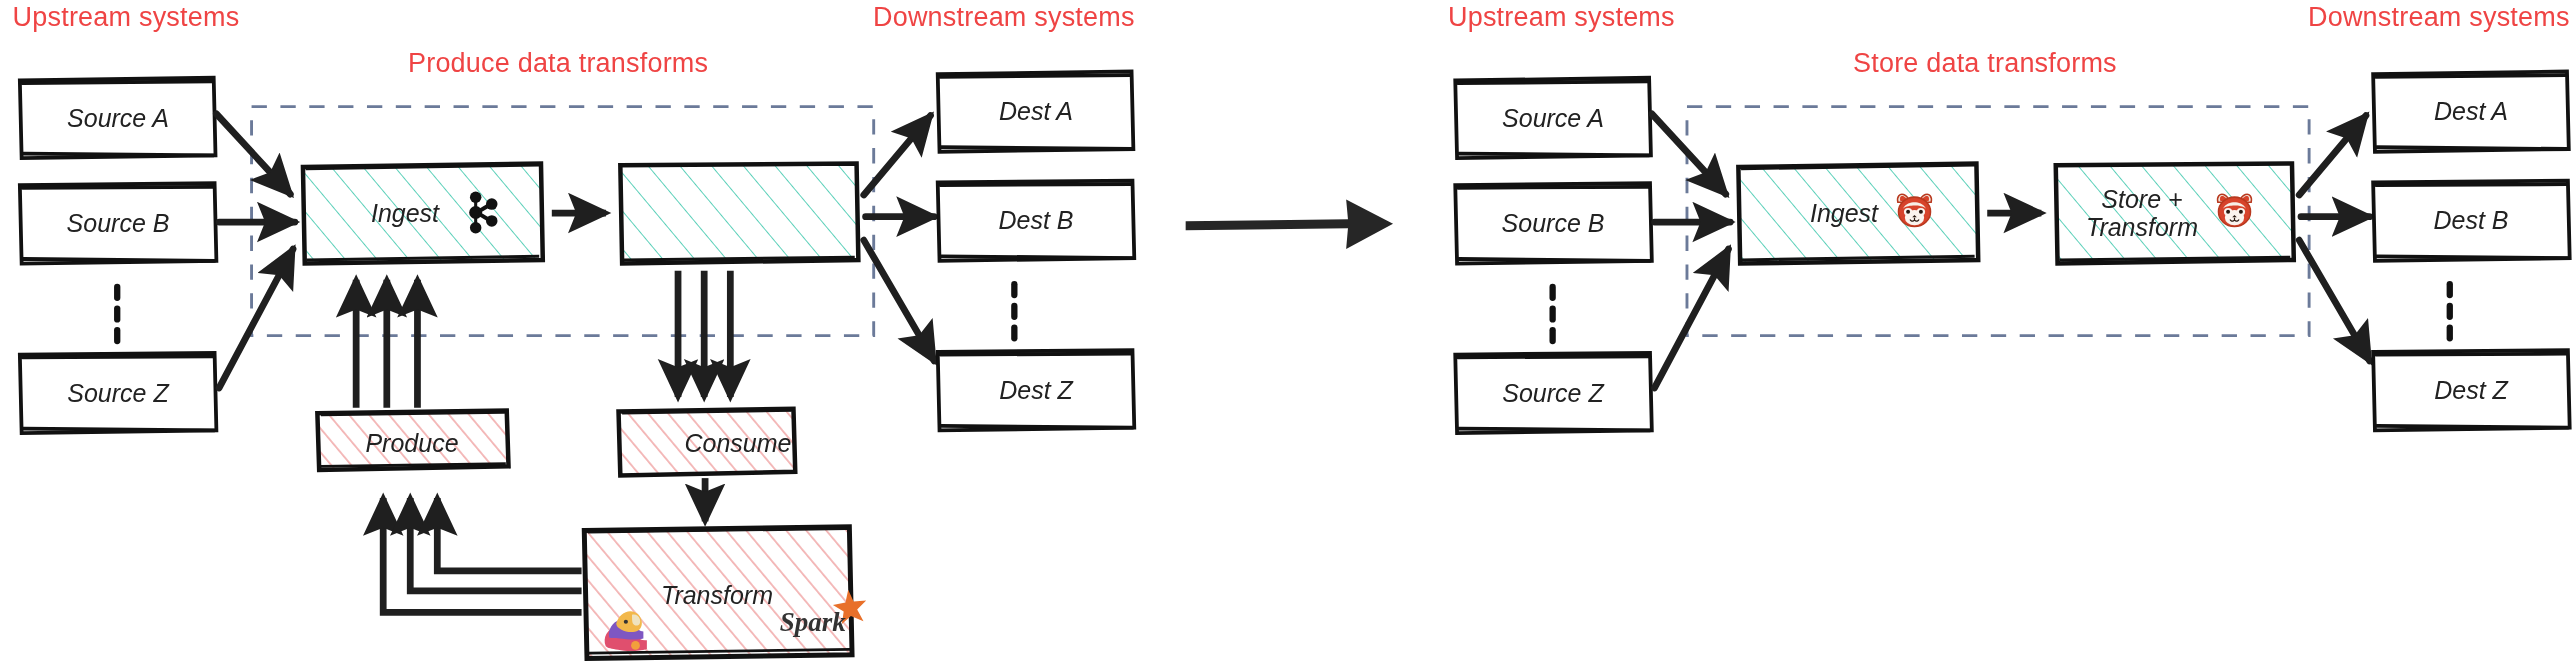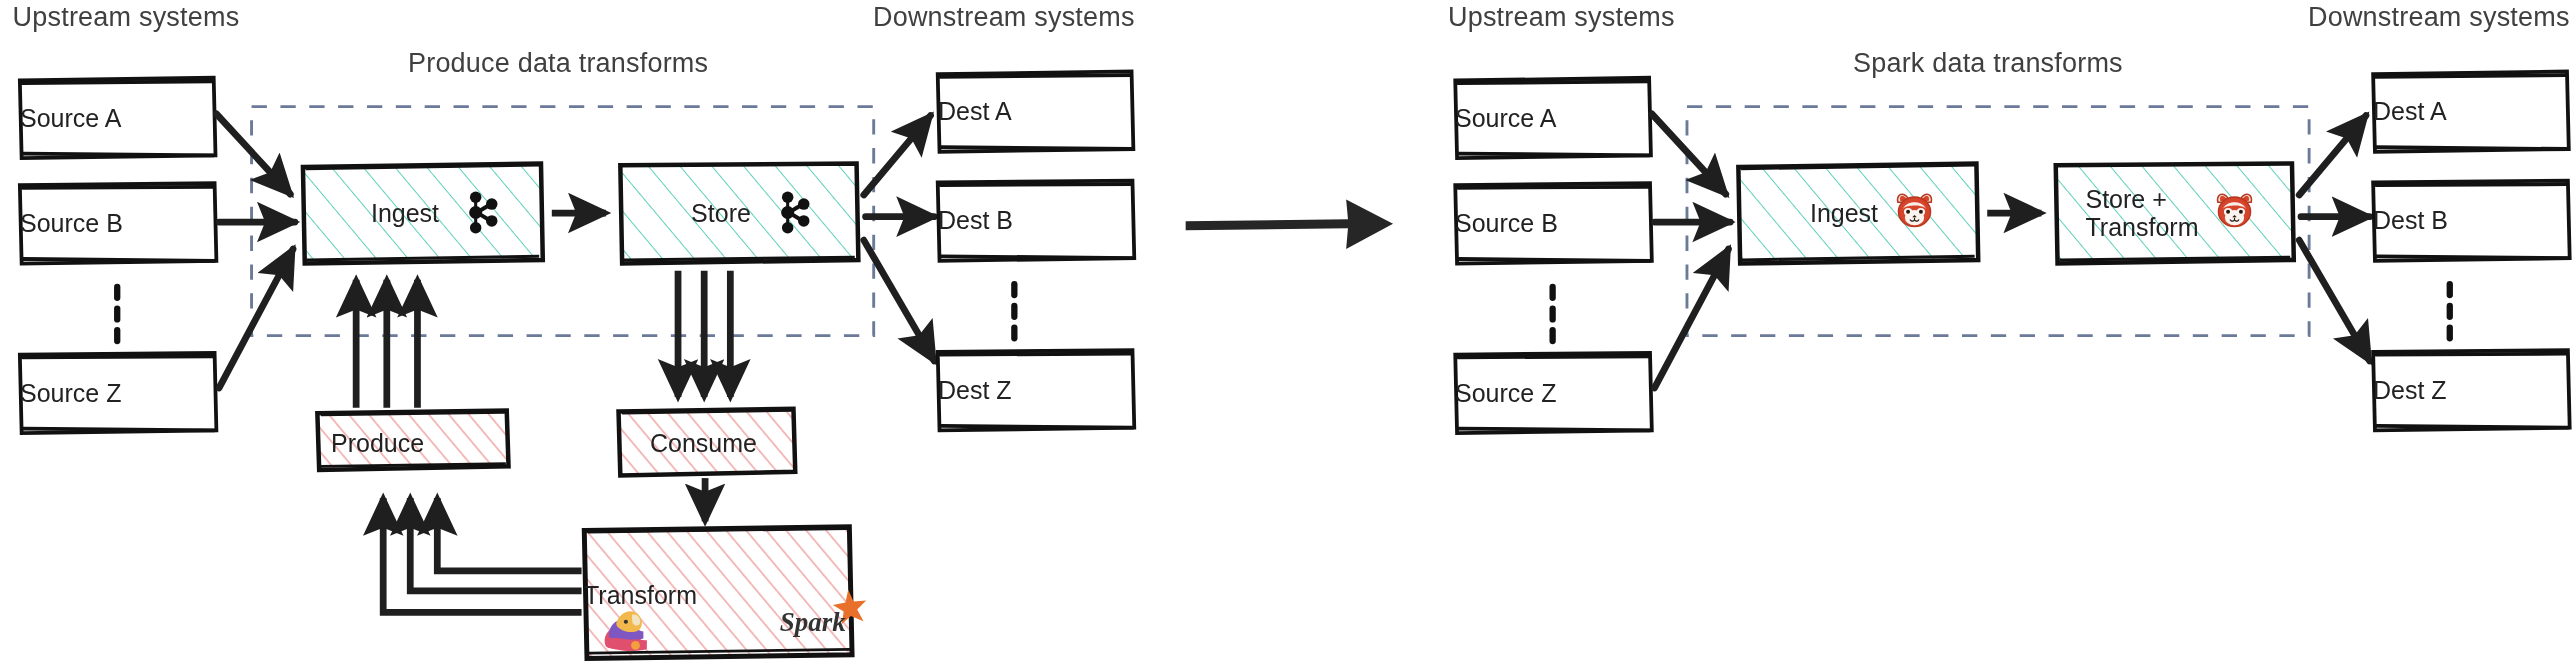--- a/index.html
+++ b/index.html
@@ -1,21 +1,21 @@
 <!DOCTYPE html>
 <html style="font-size:14.4px"><head>
 <meta charset="utf-8">
 <style>
   html,body{margin:0;padding:0;background:#ffffff;}
   body{font-family:"Liberation Sans", sans-serif;}
   #root{position:relative;width:2576px;height:665px;background:#fff;overflow:hidden;}
-  .lbl{position:absolute;color:#404040;white-space:nowrap;}
+  .lbl{position:absolute;color:#ef4444;white-space:nowrap;}
   .col-title{font-size:27px;letter-spacing:0.2px;}
   .panel-title{font-size:27px;letter-spacing:0.2px;}
-  .boxtext{font-size:25px;color:#222;text-align:left;line-height:1.12;}
+  .boxtext{font-size:25px;color:#222;text-align:center;line-height:1.12;font-style:italic;}
   svg.layer{position:absolute;left:0;top:0;width:2576px;height:665px;overflow:visible;}
   .bxwrap{position:absolute;display:flex;align-items:center;justify-content:center;}
   .bxwrap .inner{position:relative;z-index:3;display:flex;align-items:center;justify-content:center;gap:16px;width:100%;height:100%;padding-left:29px;}
   .icon-sq{width:49px;height:49px;flex:0 0 auto;}
   .icon-sq.small{width:41px;height:41px;}
   .txtbl{z-index:3;}
 </style>
 </head>
 <body>
 
@@ -238,42 +238,22 @@
           <path d="M30 28 L45 19 L47 24 L32 33 Z"></path>
               <path d="M32 31 L47 40 L45 45 L30 36 Z"></path>
           <path d="M25 18 L29 18 L29 26 L25 26 Z"></path>
               <path d="M25 38 L29 38 L29 46 L25 46 Z"></path>
         </g>
           </svg>
       </span>
     </div>
   </div>
 
-  <div class="bxwrap" style="left:620px;top:163px;width:238px;height:99px;">
-    <div class="inner">
-      <span class="txtbl boxtext">Store</span>
-      <span class="icon-sq">
-        <svg viewBox="0 0 64 64">
-            <g fill="#111">
-          <circle cx="27" cy="12" r="7.5"></circle>
-              <circle cx="27" cy="52" r="7.5"></circle>
-          <circle cx="27" cy="32" r="8.5"></circle>
-          <circle cx="48" cy="21" r="7.5"></circle>
-              <circle cx="48" cy="43" r="7.5"></circle>
-          <path d="M30 28 L45 19 L47 24 L32 33 Z"></path>
-              <path d="M32 31 L47 40 L45 45 L30 36 Z"></path>
-          <path d="M25 18 L29 18 L29 26 L25 26 Z"></path>
-              <path d="M25 38 L29 38 L29 46 L25 46 Z"></path>
-        </g>
-          </svg>
-      </span>
-    </div>
-  </div>
-
-  <div class="lbl boxtext" style="left:317px;top:429px;width:190px;padding-left:14px;">Produce</div>
+
+  <div class="lbl boxtext" style="left:317px;top:429px;width:190px;">Produce</div>
   <div class="lbl boxtext" style="left:650px;top:429px;width:176px;">Consume</div>
   <div class="lbl boxtext" style="left:584px;top:581px;width:266px;">Transform</div>
 
   <span style="position:absolute;left:597px;top:606px;width:56px;height:50px;z-index:4;">
     <svg viewBox="0 0 64 58">
       <path d="M10 46 C6 36 12 26 22 24 C30 22 36 25 41 31 C46 37 52 40 57 39 L57 49 C47 52 34 52 24 50 C17 49 12 48 10 46 Z" fill="#e04f6e"></path>
       <path d="M14 36 C12 27 18 18 26 16 C33 14 38 17 42 22 C45 26 49 29 53 29 L53 37 C45 39 34 38 26 37 C20 36 16 37 14 36 Z" fill="#7e57c2"></path>
       <path d="M22 20 C24 12 31 6 38 6 C45 6 50 11 51 17 C52 22 50 26 47 28 C42 31 33 30 28 27 C24 25 22 23 22 20 Z" fill="#f2b84b"></path>
       <path d="M40 10 C44 9 48 11 49 15 C50 18 49 21 47 22 C45 23 42 22 41 20 C40 18 40 14 40 10 Z" fill="#efe3c0"></path>
       <circle cx="44" cy="45" r="5" fill="#f2a03c"></circle>
@@ -283,21 +263,21 @@
 
   <span style="position:absolute;left:778px;top:588px;width:99px;height:56px;z-index:4;">
     <svg viewBox="0 0 110 62">
       <path d="M78 2 L84 15 L98 14 L88 24 L95 37 L81 31 L71 40 L73 26 L61 19 L75 16 Z" fill="#e8702a"></path>
       <text x="2" y="48" font-family="Liberation Serif, serif" font-style="italic" font-weight="bold" font-size="30" fill="#333">Spark</text>
     </svg>
   </span>
 
   <div class="lbl col-title" style="left:1448px;top:1.8px;">Upstream systems</div>
   <div class="lbl col-title" style="left:2308px;top:1.8px;">Downstream systems</div>
-  <div class="lbl panel-title" style="left:1853px;top:48px;">Spark data transforms</div>
+  <div class="lbl panel-title" style="left:1853px;top:48px;">Store data transforms</div>
 
   <div class="lbl boxtext" style="left:1455px;top:104px;width:196px;">Source A</div>
   <div class="lbl boxtext" style="left:1455px;top:209px;width:196px;">Source B</div>
   <div class="lbl boxtext" style="left:1455px;top:379px;width:196px;">Source Z</div>
 
   <div class="lbl boxtext" style="left:2373px;top:97px;width:196px;">Dest A</div>
   <div class="lbl boxtext" style="left:2373px;top:206px;width:196px;">Dest B</div>
   <div class="lbl boxtext" style="left:2373px;top:376px;width:196px;">Dest Z</div>
 
   <div class="bxwrap" style="left:1738px;top:163px;width:240px;height:99px;">

